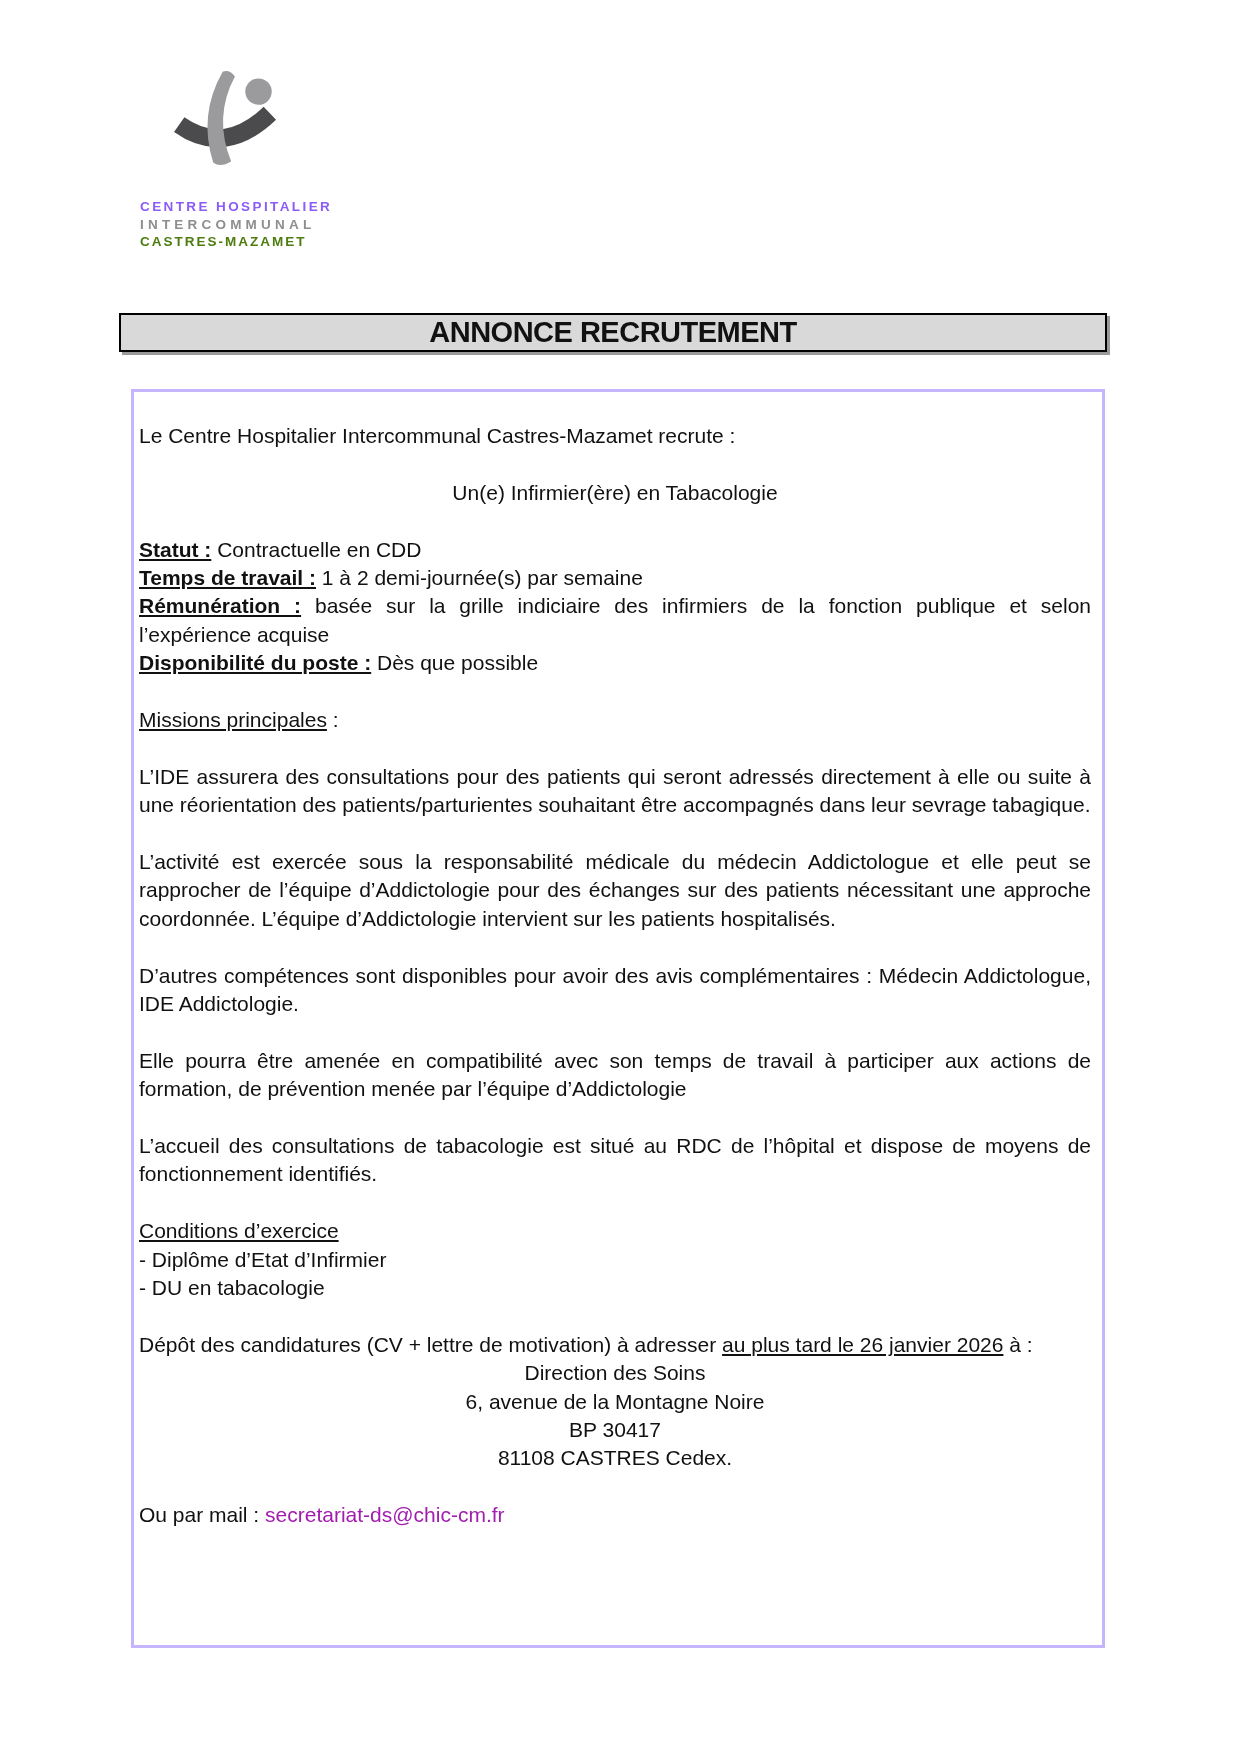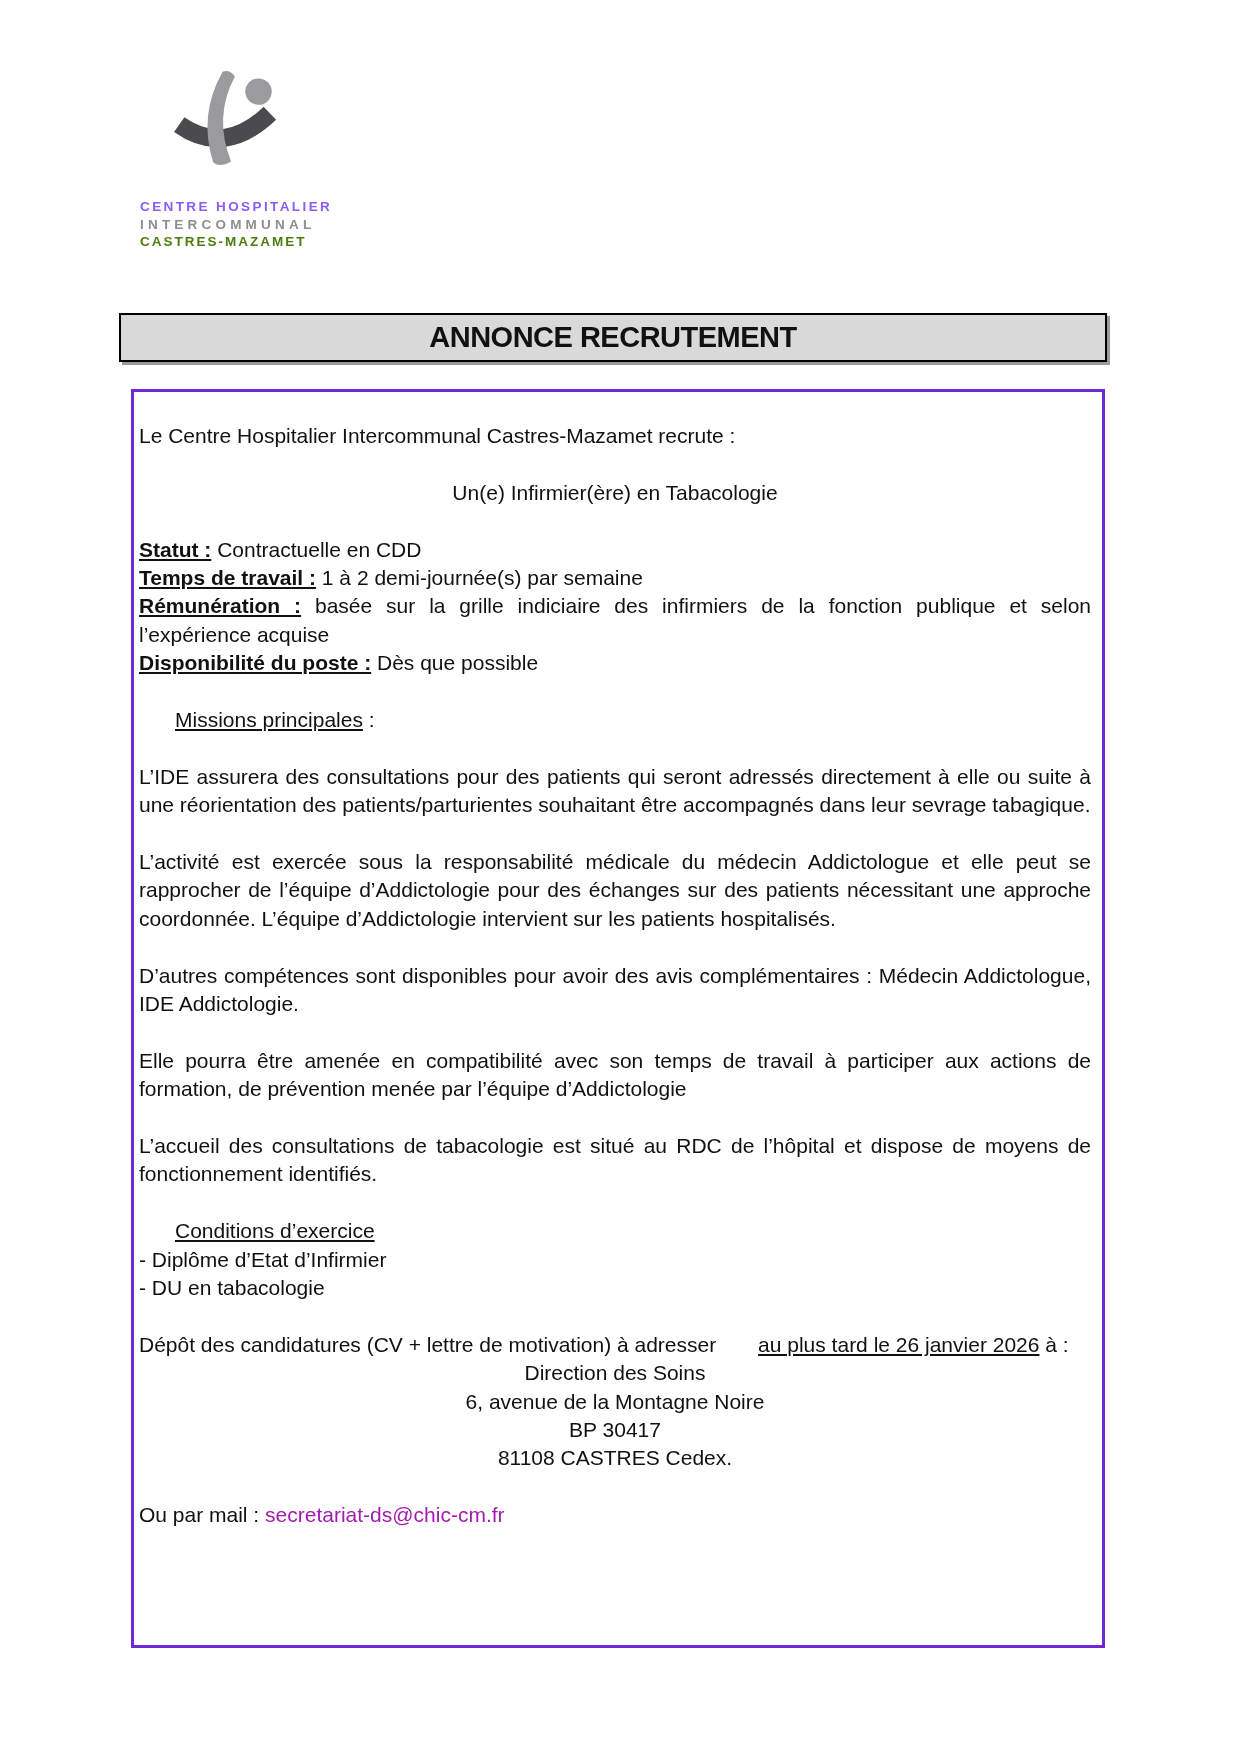--- a/index.html
+++ b/index.html
@@ -16,46 +16,46 @@
   .logo { position:absolute; left:140px; top:66px; width:260px; }
   .logo-mark { display:block; margin-left:26px; }
   .logo-text { margin-top:10px; font-size:13.5px; font-weight:bold; line-height:17.5px; }
   .logo-line1 { color:#8b5cf6; letter-spacing:2.4px; }
   .logo-line2 { color:#8e8e91; letter-spacing:4.2px; }
   .logo-line3 { color:#4d7c0f; letter-spacing:2.0px; font-weight:600; }
 
   
   .banner {
     position:absolute; left:119px; top:313px;
-    width:988px; height:49px;
+    width:988px; height:39px;
     background:#d9d9d9;
     border:2px solid #000000;
     box-shadow:3px 3px 0 #9a9a9a;
     box-sizing:border-box;
     display:flex; align-items:center; justify-content:center;
   }
   .banner-title { font-weight:bold; font-size:29px; letter-spacing:-0.5px; }
 
   
   .content {
     position:absolute; left:131px; top:389px;
     width:974px; height:1259px;
-    border:3px solid #6d28d9;
+    border:3px solid #c4b5fd;
     box-sizing:border-box;
     padding:30px 11px 17px 5px;
     font-size:21px;
     line-height:28.4px;
     background:#ffffff;
   }
 
   .para { margin:0; text-align:justify; }
   .line { margin:0; }
   .center { text-align:center; }
   .bold { font-weight:normal; }
-  .u { text-decoration:underline;margin-left:36px; }
+  .u { text-decoration:underline; }
   .gap { height:28.4px; }
   .field-label { font-weight:bold; text-decoration:underline; }
   .email-link { color:#a21caf; cursor:pointer; }
 </style>
 </head>
 <body>
 
 <div class="logo">
   <svg class="logo-mark" width="118" height="122" viewBox="0 0 125 125" aria-hidden="true">
     <path d="M14,60 Q62,94 110,48" fill="none" stroke="#4b4b4d" stroke-width="19"></path>

